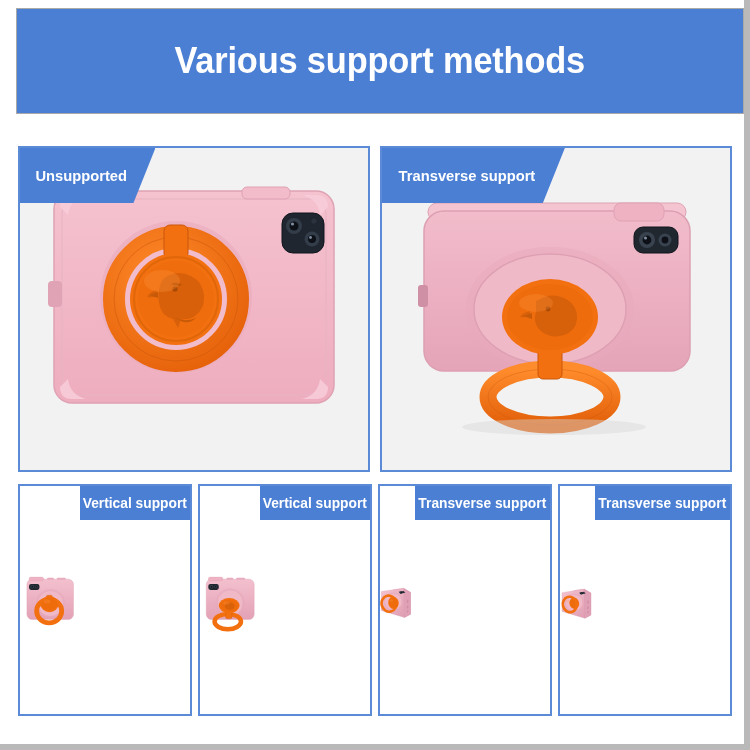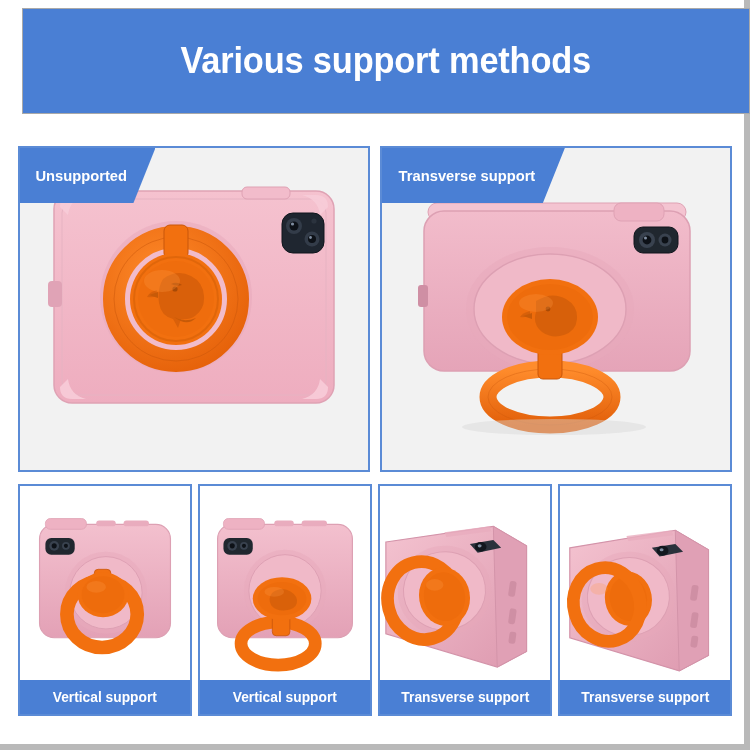--- a/index.html
+++ b/index.html
@@ -19,21 +19,21 @@
     height: 750px;
     box-sizing: border-box;
     border-right: 6px solid #b9b9b9;
     border-bottom: 6px solid #b9b9b9;
     background: #ffffff;
   }
 
   
   .header-banner {
     position: absolute;
-    left: 22px;
+    left: 16px;
     top: 8px;
     width: 728px;
     height: 106px;
     background: #4a7fd4;
     border: 1px solid #a9a9a9;
     box-sizing: border-box;
     display: flex;
     align-items: center;
     justify-content: center;
   }
@@ -107,21 +107,21 @@
     display: flex;
     gap: 6px;
   }
   .card-bot {
     position: relative;
     flex: 1 1 0;
     border: 2px solid #5b8bd6;
     background: #ffffff;
     box-sizing: border-box;
     display: flex;
-    flex-direction: column;
+    flex-direction: row;
     overflow: hidden;
   }
   .card-bot .photo-wrap {
     position: relative;
     flex: 1 1 auto;
     background: #ffffff;
     overflow: hidden;
   }
   .card-bot-label {
     height: 34px;

